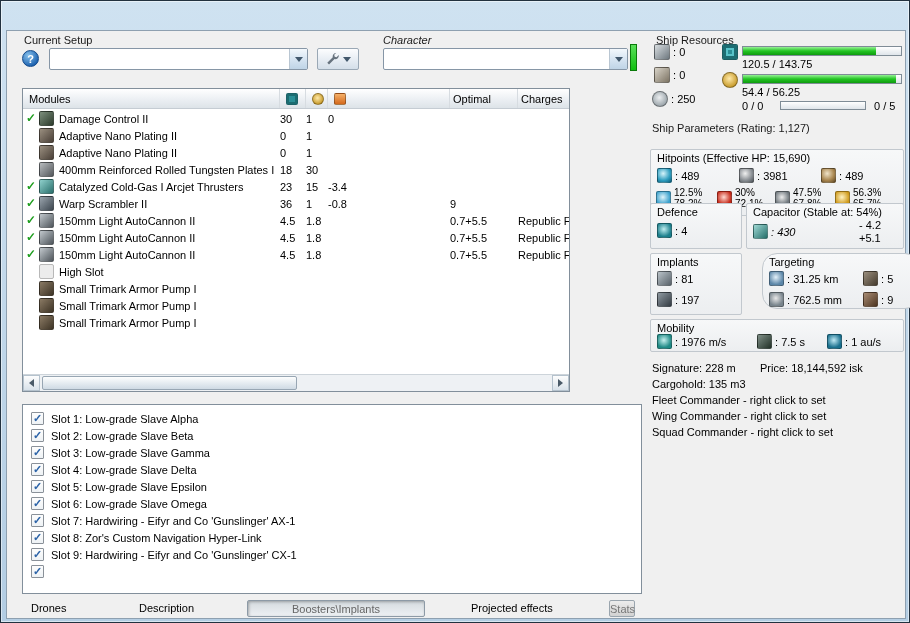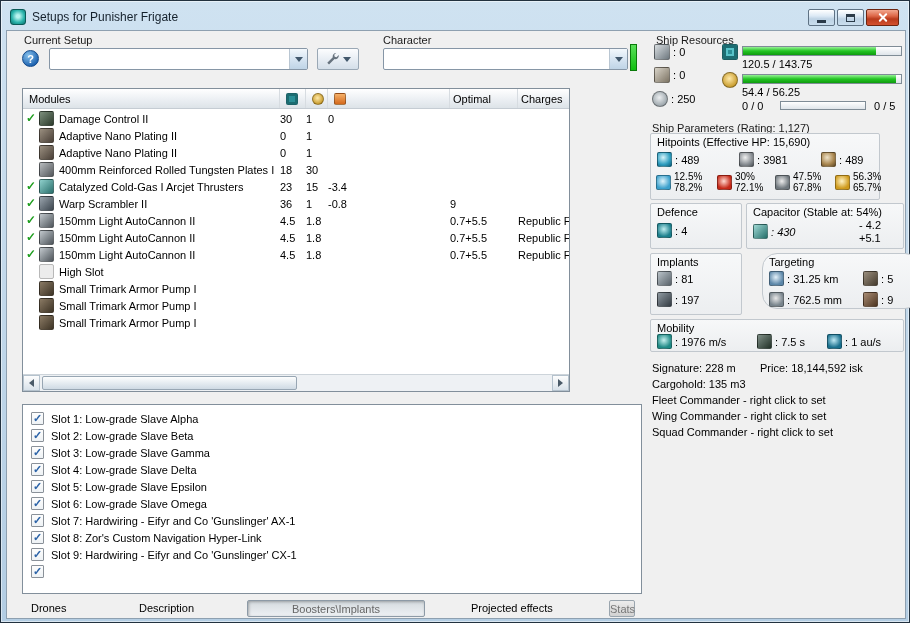--- a/index.html
+++ b/index.html
@@ -157,53 +157,38 @@
   .rgroup { position:absolute; top:37px; display:flex; gap:3px; align-items:center; }
   .rgroup:nth-child(1){ left:5px; } .rgroup:nth-child(2){ left:66px; }
   .rgroup:nth-child(3){ left:124px; } .rgroup:nth-child(4){ left:184px; }
   .rcol span { display:block; font-size:10px; line-height:11px; }
   .pfoot { white-space:nowrap; }
 </style>
 </head>
 <body>
 
 <div id="window">
-  <div class="titlebar">
-    <span class="app-icon"></span>
-    <span class="title-text">Setups for Punisher Frigate</span>
-    <div class="winbtns">
-      <div class="winbtn">
-          <span class="glyph-min"></span>
-        </div>
-      <div class="winbtn">
-          <span class="glyph-max"></span>
-        </div>
-      <div class="winbtn close">
-          <span class="glyph-close"></span>
-        </div>
-    </div>
-  </div>
 
   <div class="content">
 
     <span class="lbl" style="left:17px; top:3px;">Current Setup</span>
     <div class="helpbtn">?</div>
     <div class="combo" style="left:42px; top:17px; width:259px;">
       <span class="combo-text">New Setup 1</span>
       <span class="combo-btn">
           <span class="arrow-down"></span>
         </span>
     </div>
     <div class="toolbtn">
       <svg width="14" height="14" viewBox="0 0 16 16">
           <path d="M12.8 1.2a4 4 0 0 0-3.9 4.9L2.6 12.4l2 2 6.3-6.3a4 4 0 0 0 4.8-4.7L13.2 5.9l-2.1-.6-.6-2.1z" fill="#67737e"></path>
         </svg>
       <span class="arrow-down"></span>
     </div>
-    <span class="lbl" style="left:376px; top:3px;">Character</span>
+    <span class="lbl" style="left:376px; top:3px;font-style:italic;">Character</span>
     <div class="combo" style="left:376px; top:17px; width:245px;">
       <span class="combo-text">- ... -</span>
       <span class="combo-btn">
           <span class="arrow-down"></span>
         </span>
     </div>
     <div class="char-status"></div>
 
     <span class="lbl" style="left:649px; top:3px;">Ship Resources</span>
     <div class="shipres">
@@ -439,21 +424,21 @@
     <div class="tabsbar" id="tabs">
         <div class="tab tab-flat tab-i0">Drones</div>
         <div class="tab tab-flat tab-i1">Description</div>
         <div class="tab tab-pressed tab-i2">Boosters\Implants</div>
         <div class="tab tab-flat tab-i3">Projected effects</div>
         <div class="tab tab-button tab-i4">Stats</div>
       </div>
 
     <span class="params-title lbl">Ship Parameters (Rating: 1,127)</span>
 
-    <div class="pbox" style="left:643px; top:102px; width:230px; height:67px;">
+    <div class="pbox" style="left:643px; top:118px; width:254px; height:67px;">
       <span class="plabel">Hitpoints (Effective HP: 15,690)</span>
       <span class="pair" style="left:6px; top:18px;">
         <span class="ric ric-shield"></span>
         <span class="pv">489</span>
       </span>
       <span class="pair" style="left:88px; top:18px;">
         <span class="ric ric-armor"></span>
         <span class="pv">3981</span>
       </span>
       <span class="pair" style="left:170px; top:18px;">

